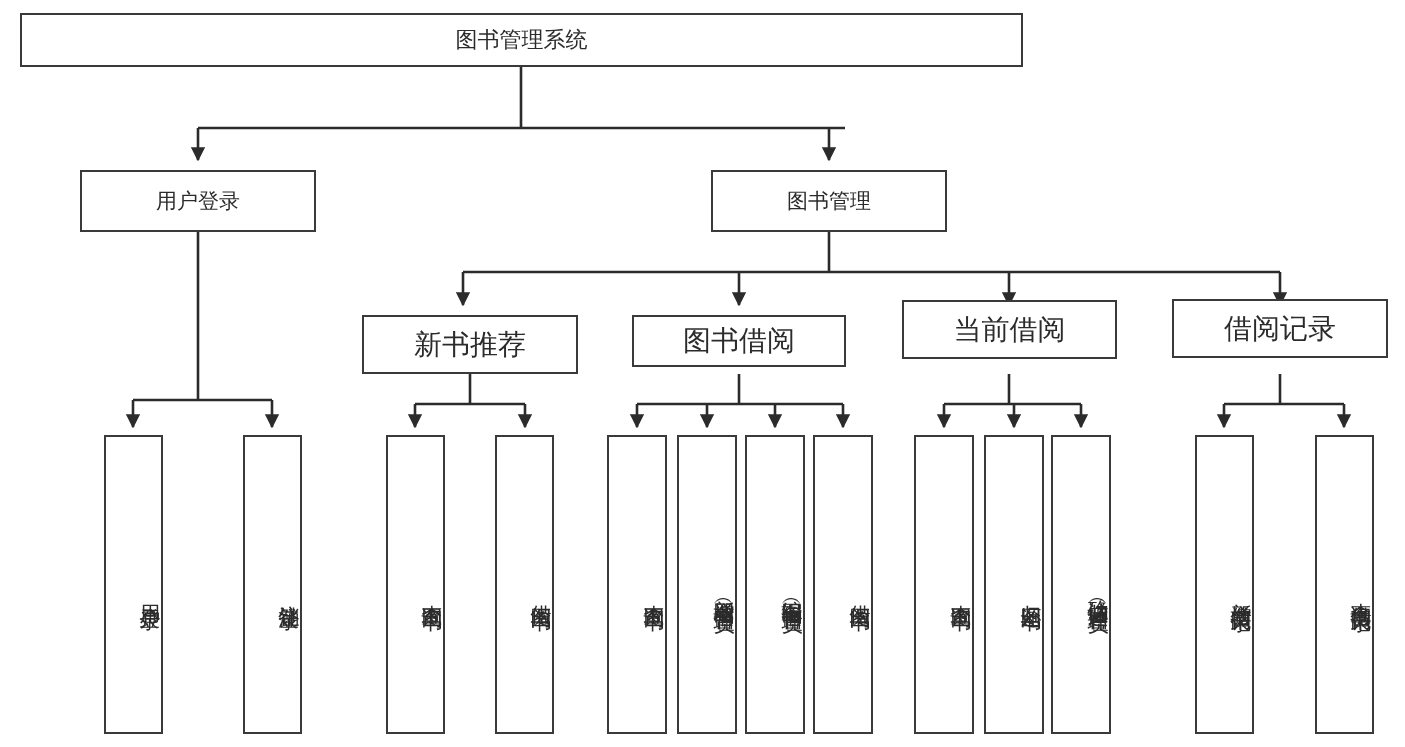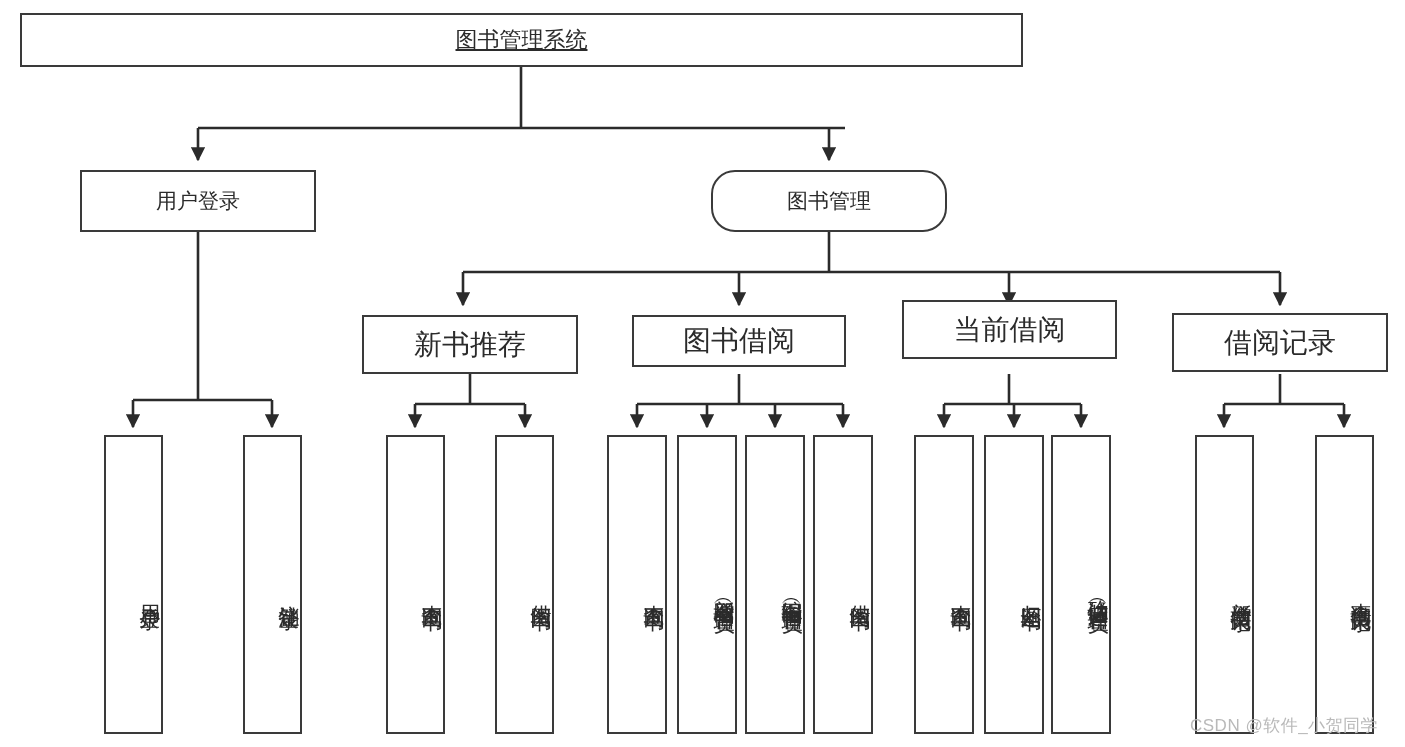--- a/index.html
+++ b/index.html
@@ -24,21 +24,21 @@
   .node{
     position:absolute;
     box-sizing:border-box;
     border:2px solid #3a3a3a;
     background:#ffffff;
     display:flex;
     align-items:center;
     justify-content:center;
     color:#2b2b2b;
   }
-  .node.root{ font-size:22px;text-decoration:underline; }
+  .node.root{ font-size:22px; }
   .node.lvl2{ font-size:21px; }
   .node.lvl3{ font-size:28px; }
   .node.leaf{
     font-size:21px;
     writing-mode:vertical-rl;
     text-orientation:upright;
     letter-spacing:2px;
     line-height:1.05;
     padding-top:14px;
     align-items:flex-start;
@@ -115,34 +115,34 @@
     </g>
   </svg>
 
   <div class="node root" style="left:20px; top:13px; width:1003px; height:54px;">
     <span class="lbl">图书管理系统</span>
   </div>
 
   <div class="node lvl2" style="left:80px; top:170px; width:236px; height:62px;">
     <span class="lbl">用户登录</span>
   </div>
-  <div class="node lvl2" style="left:711px; top:170px; width:236px; height:62px;border-radius:24px;">
+  <div class="node lvl2" style="left:711px; top:170px; width:236px; height:62px;">
     <span class="lbl">图书管理</span>
   </div>
 
   <div class="node lvl3" style="left:362px; top:315px; width:216px; height:59px;">
     <span class="lbl">新书推荐</span>
   </div>
   <div class="node lvl3" style="left:632px; top:315px; width:214px; height:52px;">
     <span class="lbl">图书借阅</span>
   </div>
   <div class="node lvl3" style="left:902px; top:300px; width:215px; height:59px;">
     <span class="lbl">当前借阅</span>
   </div>
-  <div class="node lvl3" style="left:1172px; top:313px; width:216px; height:59px;">
+  <div class="node lvl3" style="left:1172px; top:299px; width:216px; height:59px;">
     <span class="lbl">借阅记录</span>
   </div>
 
   <div class="node leaf" style="left:104px; top:435px; width:59px; height:299px;">
     <span class="lbl">用户登录</span>
   </div>
   <div class="node leaf" style="left:243px; top:435px; width:59px; height:299px;">
     <span class="lbl">注销登录</span>
   </div>
 
@@ -176,15 +176,14 @@
     <span class="lbl">确认归还（管理员）</span>
   </div>
 
   <div class="node leaf" style="left:1195px; top:435px; width:59px; height:299px;">
     <span class="lbl">新增借阅记录</span>
   </div>
   <div class="node leaf" style="left:1315px; top:435px; width:59px; height:299px;">
     <span class="lbl">查询借阅记录</span>
   </div>
 
-  <div class="watermark">CSDN @软件_小贺同学</div>
 
 </div>
 
 </body></html>

